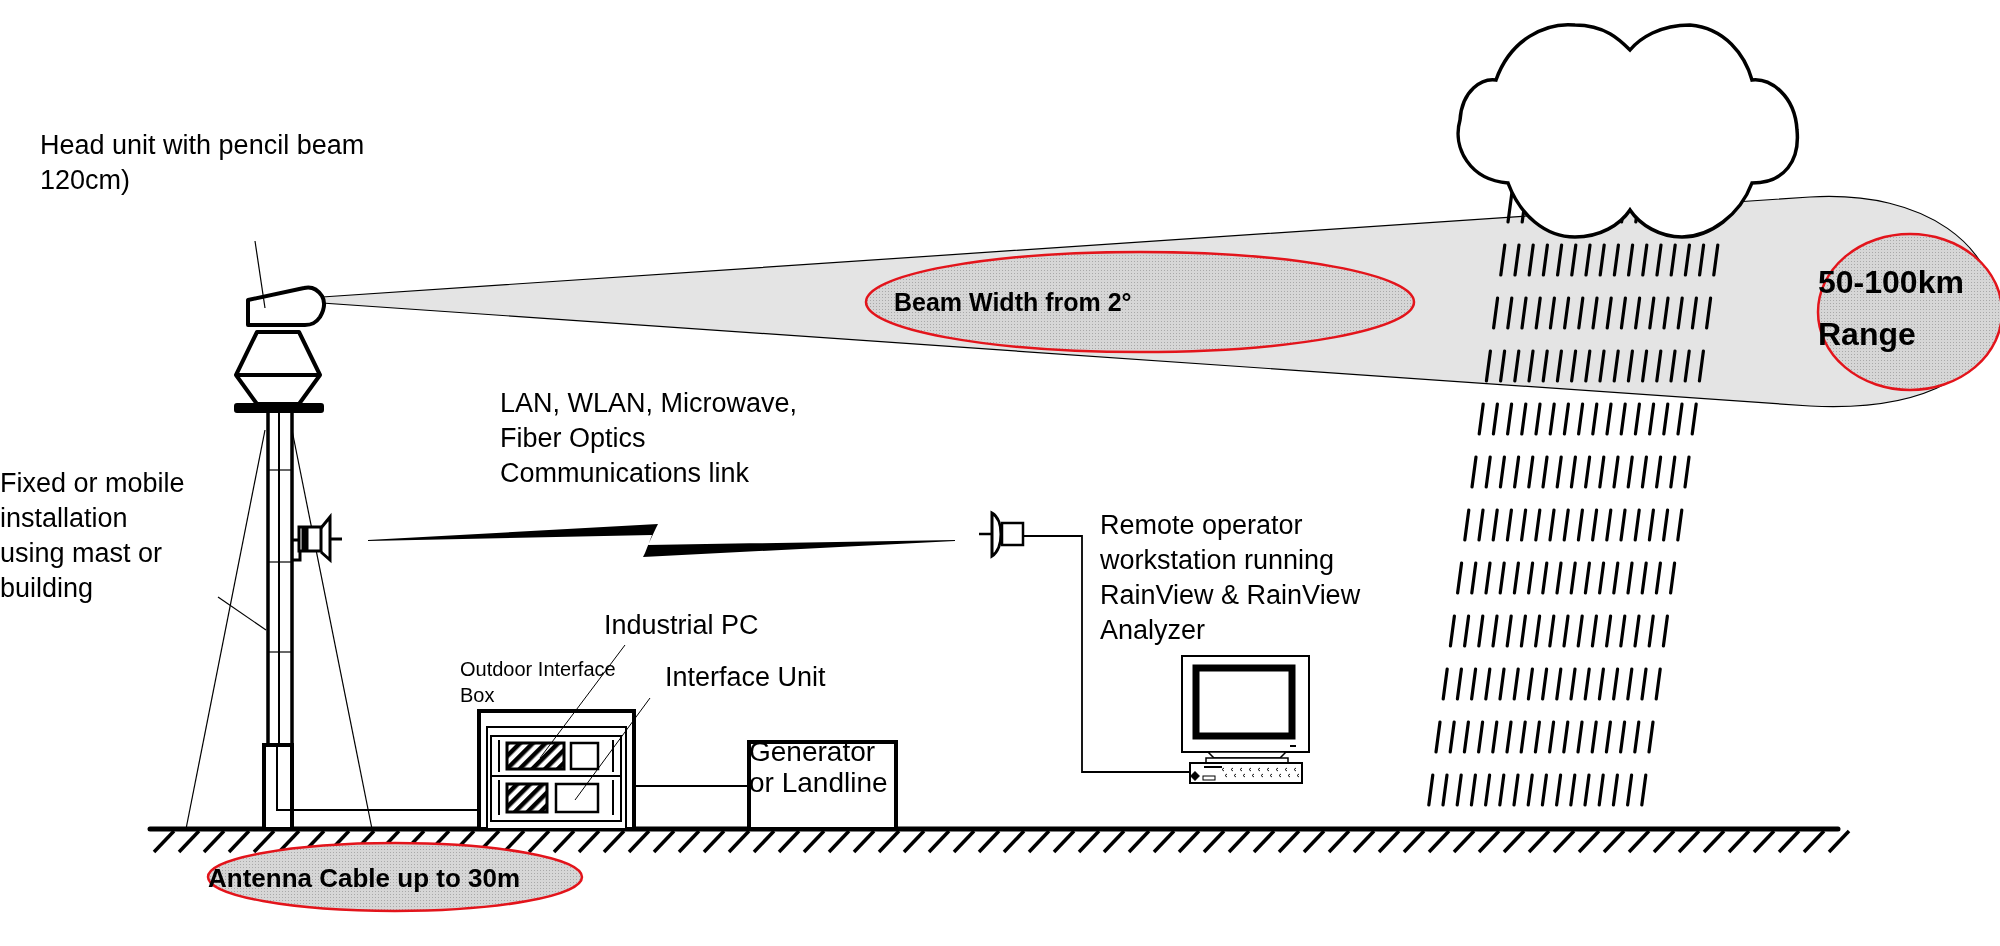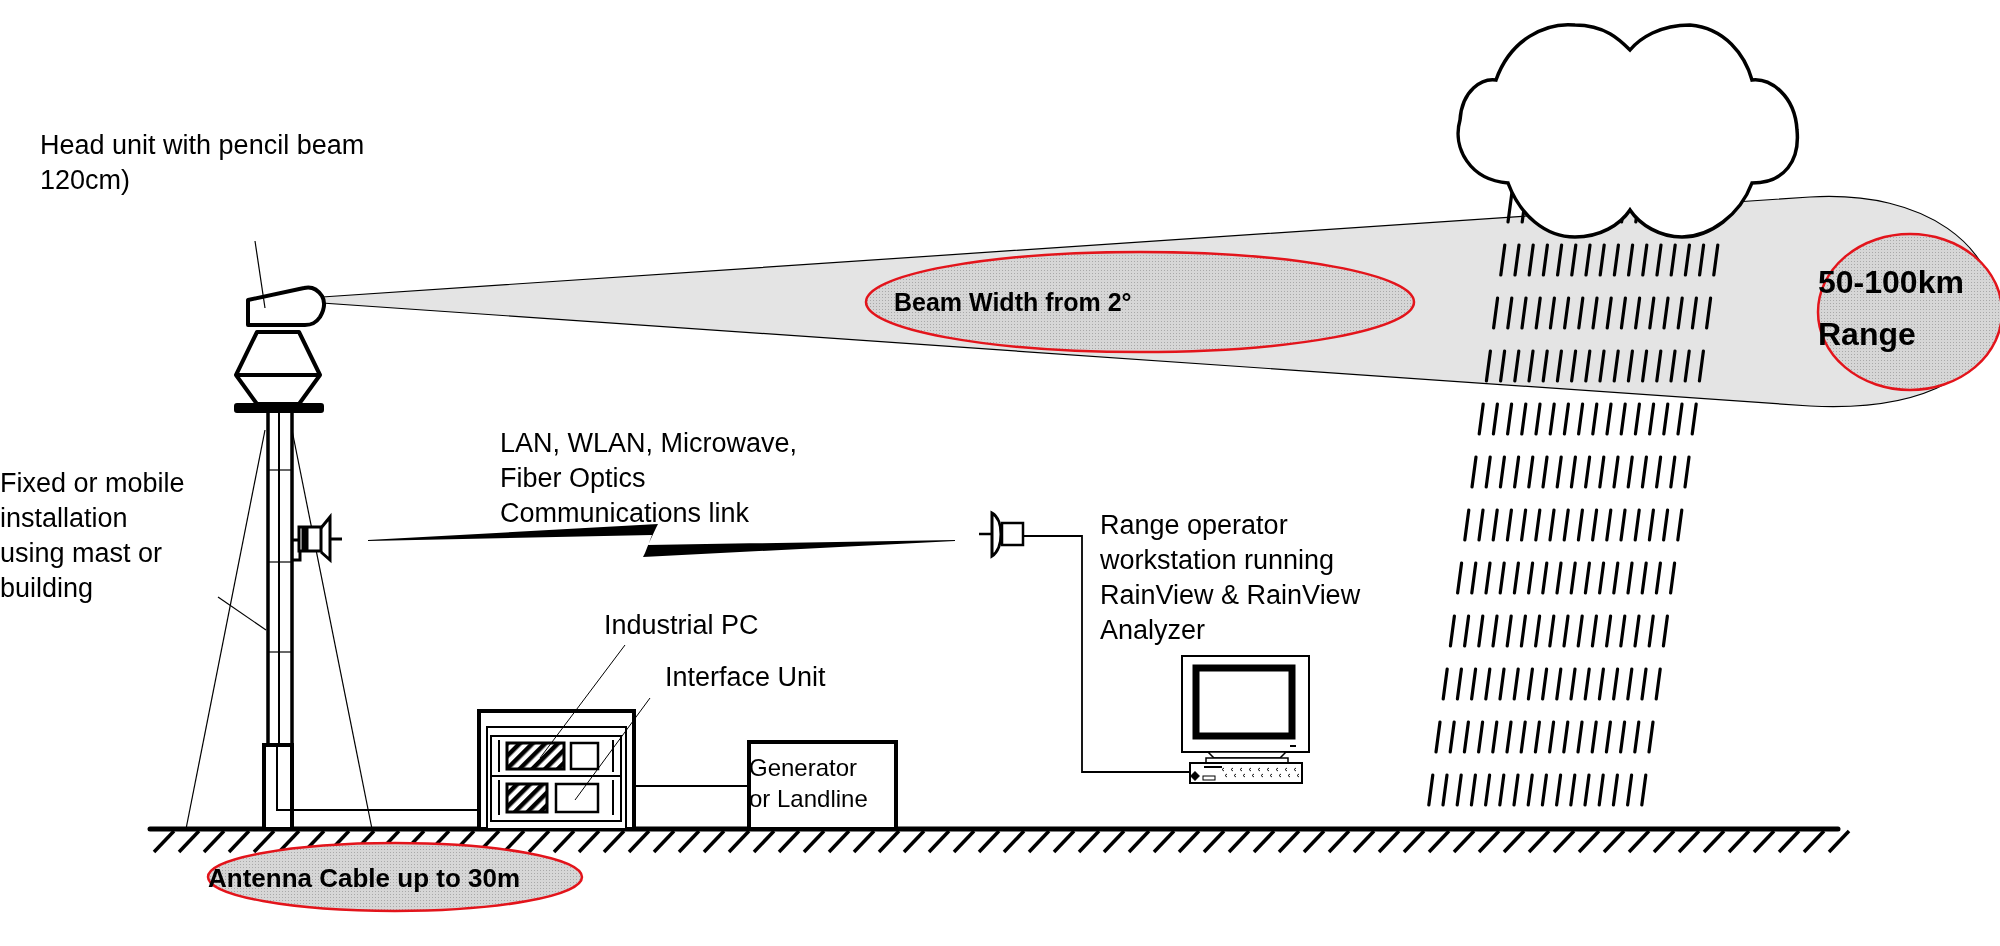--- a/index.html
+++ b/index.html
@@ -437,43 +437,47 @@
   <span class="line">120cm)</span>
 </div>
 
 <div class="lbl" style="left:0px; top:466px; width:210px;">
   <span class="line">Fixed or mobile</span>
   <span class="line">installation</span>
   <span class="line">using mast or</span>
   <span class="line">building</span>
 </div>
 
-<div class="lbl" style="left:500px; top:426px; width:400px;">
+<div class="lbl" style="left:500px; top:386px; width:400px;">
   <span class="line">LAN, WLAN, Microwave,</span>
   <span class="line">Fiber Optics</span>
   <span class="line">Communications link</span>
 </div>
 
 <div class="lbl" style="left:1100px; top:508px; width:330px;">
-  <span class="line">Range operator</span>
+  <span class="line">Remote operator</span>
   <span class="line">workstation running</span>
   <span class="line">RainView &amp; RainView</span>
   <span class="line">Analyzer</span>
 </div>
 
 <div class="lbl" style="left:604px; top:608px; text-align:left;">
   <span>Industrial PC</span>
 </div>
 
 <div class="lbl" style="left:665px; top:660px; text-align:center;">
   <span>Interface Unit</span>
 </div>
 
-
-<div class="lbl" style="left:749px; top:752px; width:147px; font-size:24px; line-height:31px;">
+<div class="lbl lbl-small" style="left:460px; top:656px; width:185px;">
+  <span class="line">Outdoor Interface</span>
+  <span class="line">Box</span>
+</div>
+
+<div class="lbl" style="left:749px; top:736px; width:147px; font-size:28px; line-height:31px;">
   <span class="line">Generator</span>
   <span class="line">or Landline</span>
 </div>
 
 <div class="lbl lbl-bold" style="left:866px; top:286px; width:548px; font-size:25px; line-height:32px;margin-left:28px;">
   <span>Beam Width from 2°</span>
 </div>
 
 <div class="lbl lbl-bold" style="left:1818px; top:256px; width:184px; font-size:32px; line-height:52px;">
   <span class="line">50-100km</span>

